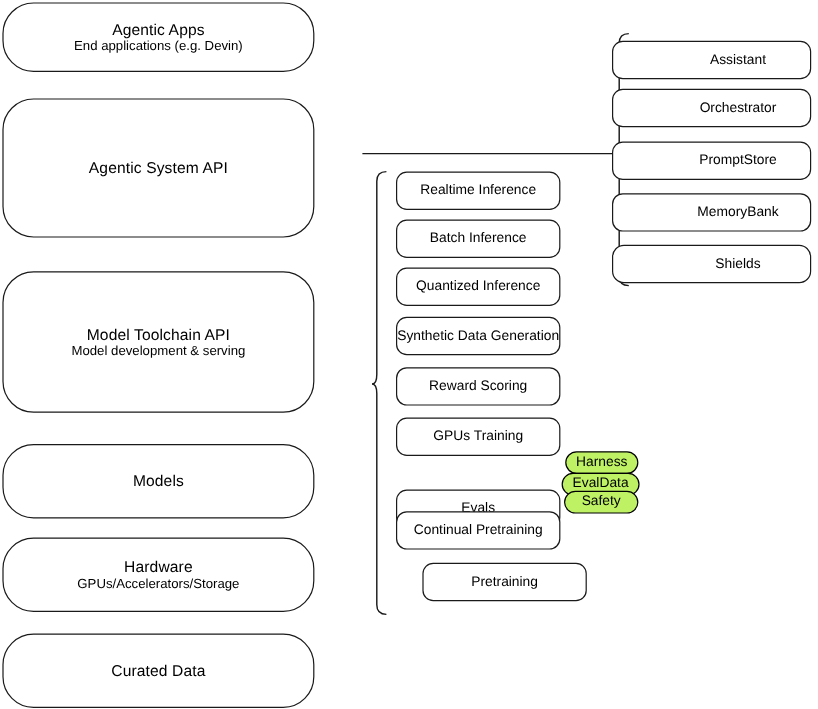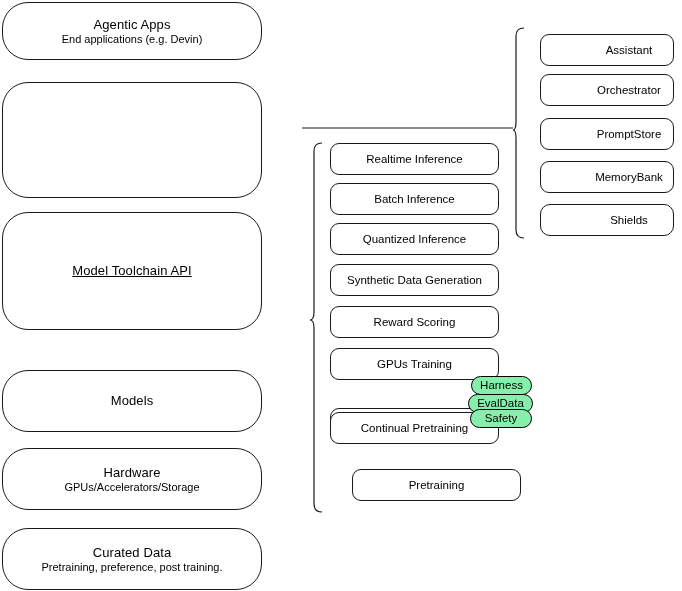--- a/index.html
+++ b/index.html
@@ -44,42 +44,42 @@
     letter-spacing: .1px;
   }
   .layer .subtitle {
     font-size: 11px;
     line-height: 13px;
     margin-top: 0;
   }
   
   .pillbox {
     border-radius: 9px;
-    width: 169px;
+    width: 137px;
     height: 32px;
     left: 330px;
     font-size: 11.5px;
     line-height: 14px;
   }
   
   .rightbox {
     border-radius: 9px;
-    width: 134px;
+    width: 166px;
     height: 32px;
-    left: 540px;
+    left: 510px;
     font-size: 11.5px;
     line-height: 14px;
     padding-left: 44px;
   }
   
   .tag {
     position: absolute;
     box-sizing: border-box;
     border: 1.3px solid #000000;
-    background: #86efac;
+    background: #bef264;
     border-radius: 20px;
     height: 19px;
     display: flex;
     align-items: center;
     justify-content: center;
     font-size: 11.5px;
     line-height: 13px;
     z-index: 5;
   }
 </style>
@@ -94,38 +94,39 @@
 
   <path d="M322,143 Q314,143 314,151 L314,312 Q314,320 310,320 Q314,320 314,328 L314,504 Q314,512 322,512" stroke="#1a1a1a" stroke-width="1.2" fill="none"></path>
 </svg>
 
 <div class="box layer" style="top:2px; height:58px;">
   <div class="title">Agentic Apps</div>
   <div class="subtitle">End applications (e.g. Devin)</div>
 </div>
 
 <div class="box layer" style="top:82px; height:116px;">
+  <div class="title">Agentic System API</div>
 </div>
 
-<div class="box layer" style="top:212px; height:118px;text-decoration:underline;">
+<div class="box layer" style="top:226px; height:118px;">
   <div class="title">Model Toolchain API</div>
+  <div class="subtitle">Model development &amp; serving</div>
 </div>
 
 <div class="box layer" style="top:370px; height:62px;">
   <div class="title">Models</div>
 </div>
 
 <div class="box layer" style="top:448px; height:62px;">
   <div class="title">Hardware</div>
   <div class="subtitle">GPUs/Accelerators/Storage</div>
 </div>
 
 <div class="box layer" style="top:528px; height:62px;">
   <div class="title">Curated Data</div>
-  <div class="subtitle">Pretraining, preference, post training.</div>
 </div>
 
 <div class="box pillbox" style="top:143px;">
   <span>Realtime Inference</span>
 </div>
 <div class="box pillbox" style="top:183px;">
   <span>Batch Inference</span>
 </div>
 <div class="box pillbox" style="top:223px;">
   <span>Quantized Inference</span>
@@ -135,21 +136,21 @@
 </div>
 <div class="box pillbox" style="top:306px;">
   <span>Reward Scoring</span>
 </div>
 <div class="box pillbox" style="top:348px;">
   <span>GPUs Training</span>
 </div>
 <div class="box pillbox" style="top:408px;">
   <span>Evals</span>
 </div>
-<div class="box pillbox" style="top:412px;">
+<div class="box pillbox" style="top:426px;">
   <span>Continual Pretraining</span>
 </div>
 <div class="box pillbox" style="top:469px;margin-left:22px;">
   <span>Pretraining</span>
 </div>
 
 <div class="tag" style="left:471px; top:376px; width:61px;">
   <span>Harness</span>
 </div>
 <div class="tag" style="left:468px; top:394px; width:65px;">

